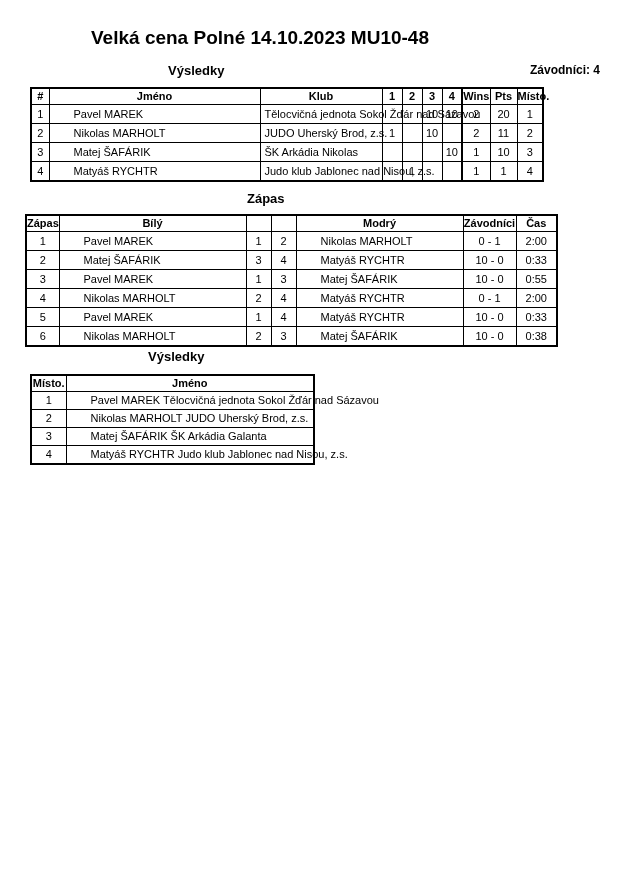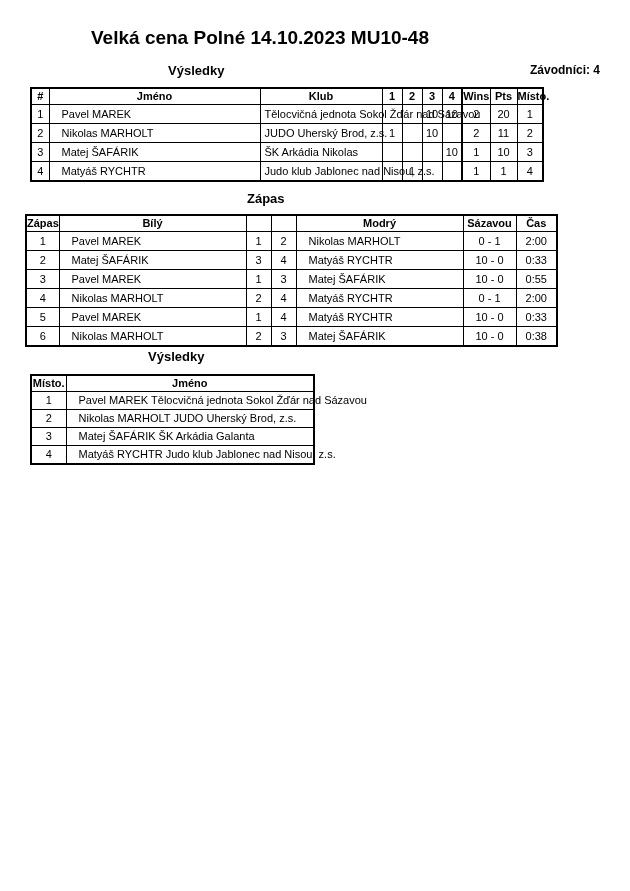--- a/index.html
+++ b/index.html
@@ -26,21 +26,21 @@
   table.doc{
     position:absolute;border-collapse:collapse;table-layout:fixed;
     font-size:11px;border:2px solid #000;
   }
   table.doc th,table.doc td{
     border:1px solid #000;padding:0;margin:0;overflow:visible;
     vertical-align:middle;white-space:nowrap;
   }
   table.doc th{height:15px;line-height:15px;font-weight:bold;text-align:center;font-size:11px;}
   table.doc td{height:18px;line-height:18px;text-align:center;}
-  table.doc td.lft{text-align:left;padding-left:12px;}
+  table.doc td.lft{text-align:left;padding-left:24px;}
   table.doc td.club{text-align:left;padding-left:4px;}
   .sep{border-left:2px solid #000 !important;}
 
   #table-zavodnici{top:87px;left:30px;width:512px;}
   #table-zapas{top:214px;left:25px;width:531px;}
   #table-vysledky{top:374px;left:30px;width:283px;}
   #table-vysledky td{height:17px;line-height:17px;}
 </style>
 </head>
 <body>
@@ -139,21 +139,21 @@
       <col style="width:53px">
       <col style="width:41px">
   </colgroup>
   <tbody>
       <tr>
     <th>Zápas</th>
     <th>Bílý</th>
     <th></th>
     <th></th>
     <th>Modrý</th>
-    <th>Sázavou</th>
+    <th>Závodníci</th>
     <th>Čas</th>
   </tr>
   <tr>
     <td>1</td>
     <td class="lft">Pavel MAREK</td>
     <td>1</td>
     <td>2</td>
     <td class="lft">Nikolas MARHOLT</td>
     <td>0 - 1</td>
     <td>2:00</td>

